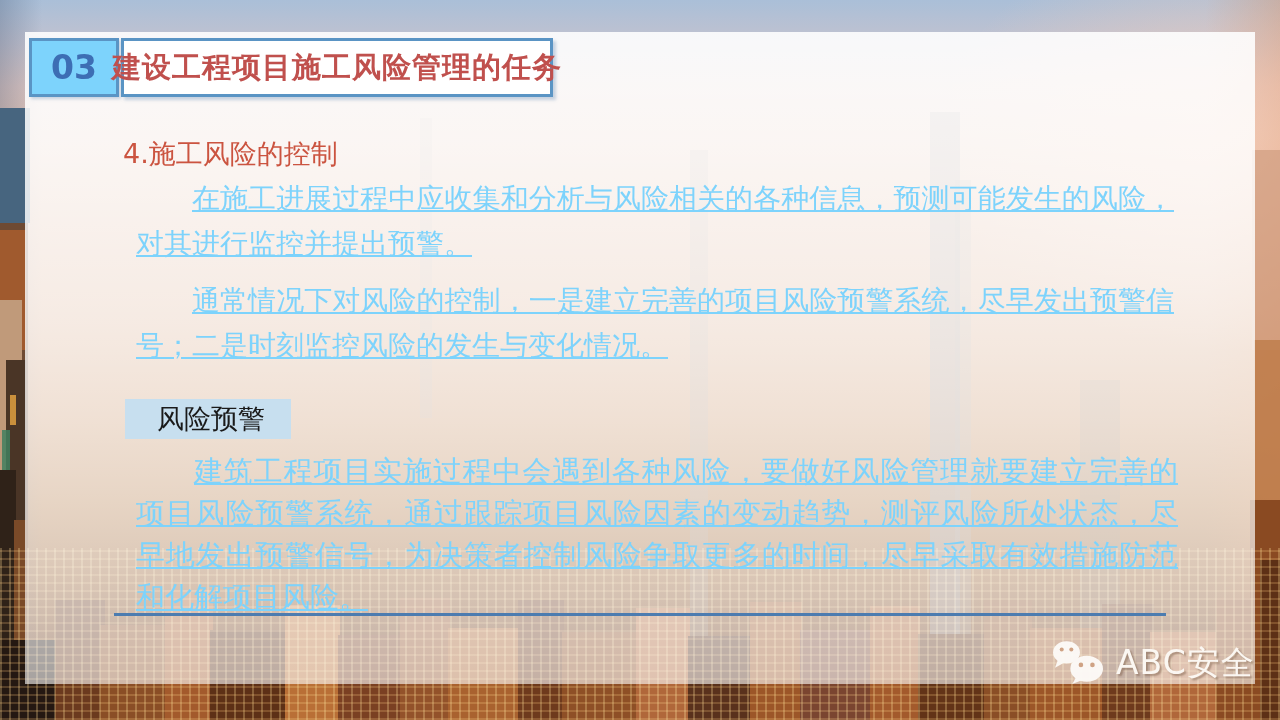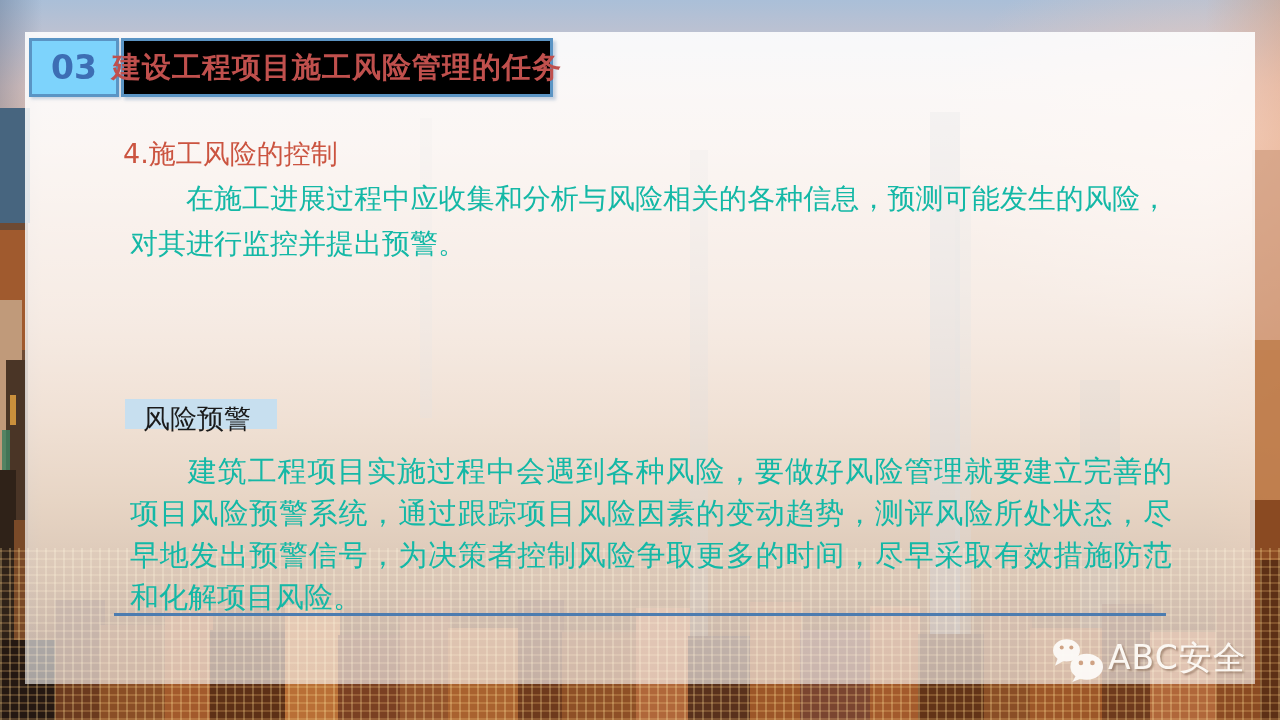--- a/index.html
+++ b/index.html
@@ -35,51 +35,51 @@
   
   .num-box{
     position:absolute;left:29px;top:38px;width:84px;height:53px;
     border:3px solid #5a94c4;background:#7dd3fc;
     display:flex;align-items:center;justify-content:center;
     box-shadow:2px 2px 3px rgba(100,140,180,0.35);
   }
   .num-box span{font-size:33px;font-weight:bold;color:#3d6eb4;}
   .title-box{
     position:absolute;left:121px;top:38px;width:426px;height:53px;
-    border:3px solid #5a94c4;background:#000000;
+    border:3px solid #5a94c4;background:#ffffff;
     display:flex;align-items:center;justify-content:center;
     box-shadow:3px 3px 3px rgba(100,140,180,0.35);
   }
   .title-box span{font-size:29px;font-weight:bold;color:#c0504d;letter-spacing:1px;white-space:nowrap;}
   
   .heading{
     position:absolute;left:123px;top:136px;
     font-size:27px;color:#cb5440;
   }
   .bodytext{
-    position:absolute;left:130px;width:1038px;
-    color:#14b8a6;text-align:justify;word-break:break-all;
+    position:absolute;left:136px;width:1038px;
+    color:#7dd3fc;text-align:justify;word-break:break-all;text-decoration:underline;
   }
   .para{margin:0;text-indent:2em;font-size:28px;line-height:45px;}
   .p1{top:176px;}
   .p2{top:278px;}
   .p3{top:450px;font-size:29px;line-height:42px;width:1042px;}
   .tag{
-    position:absolute;left:125px;top:399px;height:30px;line-height:40px;
-    padding:0 26px 0 18px;background:#c7dfef;
+    position:absolute;left:125px;top:399px;height:40px;line-height:40px;
+    padding:0 26px 0 32px;background:#c7dfef;
     font-size:27px;color:#1a1a1a;white-space:nowrap;
   }
   .divider{
     position:absolute;left:114px;top:613px;width:1052px;height:3px;
     background:#4c7cb0;
   }
   
   .watermark{
     position:absolute;left:1050px;top:636px;height:50px;
-    display:flex;align-items:flex-start;
+    display:flex;align-items:flex-end;gap:8px;
   }
   .wm-icon{width:58px;height:48px;}
   .wm-text{
     font-size:33px;color:#fbf7f2;letter-spacing:1px;white-space:nowrap;
     text-shadow:2px 2px 2px rgba(140,110,90,0.65);
   }
 </style>
 </head>
 <body>
 
@@ -142,20 +142,21 @@
   <div class="num-box">
     <span>03</span>
   </div>
   <div class="title-box">
     <span>建设工程项目施工风险管理的任务</span>
   </div>
 
   <div class="heading">4.施工风险的控制</div>
 
   <p class="bodytext para p1">在施工进展过程中应收集和分析与风险相关的各种信息，预测可能发生的风险，对其进行监控并提出预警。</p>
+  <p class="bodytext para p2">通常情况下对风险的控制，一是建立完善的项目风险预警系统，尽早发出预警信号；二是时刻监控风险的发生与变化情况。</p>
 
   <div class="tag">风险预警</div>
 
   <p class="bodytext para p3">建筑工程项目实施过程中会遇到各种风险，要做好风险管理就要建立完善的项目风险预警系统，通过跟踪项目风险因素的变动趋势，测评风险所处状态，尽早地发出预警信号，为决策者控制风险争取更多的时间，尽早采取有效措施防范和化解项目风险。</p>
 
   <div class="divider"></div>
 
   <div class="watermark">
     <svg class="wm-icon" viewBox="0 0 60 50" aria-hidden="true">
       <g fill="#fdfbf8" opacity="0.95">

